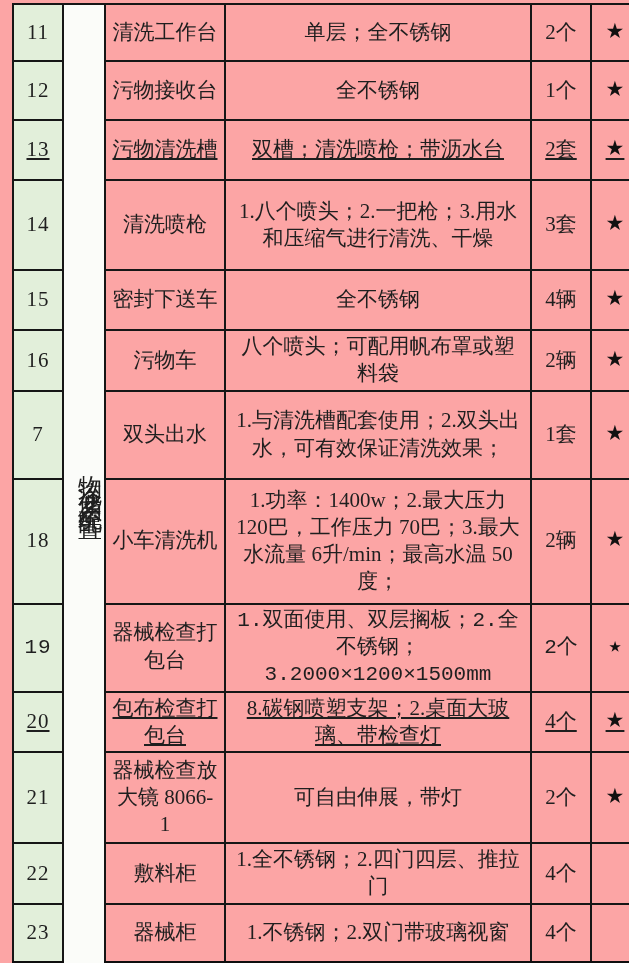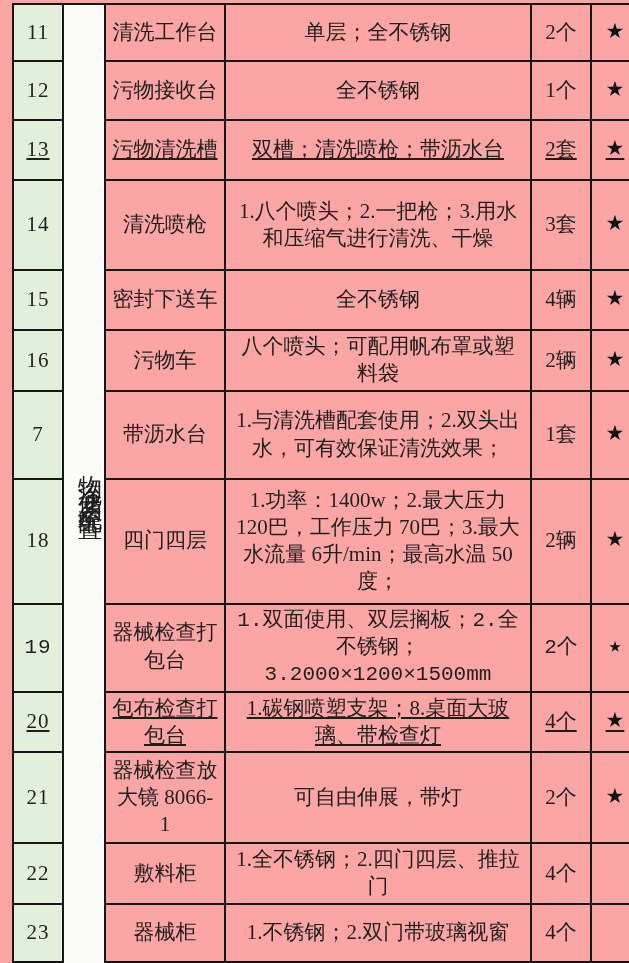--- a/index.html
+++ b/index.html
@@ -143,43 +143,43 @@
         </tr>
         <tr>
           <td class="c-no">16</td>
           <td class="c-name">污物车</td>
           <td class="c-desc">八个喷头；可配用帆布罩或塑料袋</td>
           <td class="c-qty">2辆</td>
           <td class="c-star"><span class="star">★</span></td>
         </tr>
         <tr>
           <td class="c-no">7</td>
-          <td class="c-name">带沥水台</td>
+          <td class="c-name">双头出水</td>
           <td class="c-desc">1.与清洗槽配套使用；2.双头出水，可有效保证清洗效果；</td>
           <td class="c-qty">1套</td>
           <td class="c-star"><span class="star">★</span></td>
         </tr>
         <tr>
           <td class="c-no">18</td>
-          <td class="c-name">四门四层</td>
+          <td class="c-name">小车清洗机</td>
           <td class="c-desc">1.功率：1400w；2.最大压力 120巴，工作压力 70巴；3.最大水流量 6升/min；最高水温 50度；</td>
           <td class="c-qty">2辆</td>
           <td class="c-star"><span class="star">★</span></td>
         </tr>
         <tr>
           <td class="c-no">19</td>
           <td class="c-name">器械检查打包台</td>
           <td class="c-desc">1.双面使用、双层搁板；2.全不锈钢；3.2000×1200×1500mm</td>
           <td class="c-qty">2个</td>
           <td class="c-star"><span class="star">★</span></td>
         </tr>
         <tr>
           <td class="c-no">20</td>
           <td class="c-name">包布检查打包台</td>
-          <td class="c-desc">1.碳钢喷塑支架；8.桌面大玻璃、带检查灯</td>
+          <td class="c-desc">8.碳钢喷塑支架；2.桌面大玻璃、带检查灯</td>
           <td class="c-qty">4个</td>
           <td class="c-star"><span class="star">★</span></td>
         </tr>
         <tr>
           <td class="c-no">21</td>
           <td class="c-name">器械检查放大镜 8066-1</td>
           <td class="c-desc">可自由伸展，带灯</td>
           <td class="c-qty">2个</td>
           <td class="c-star"><span class="star">★</span></td>
         </tr>

